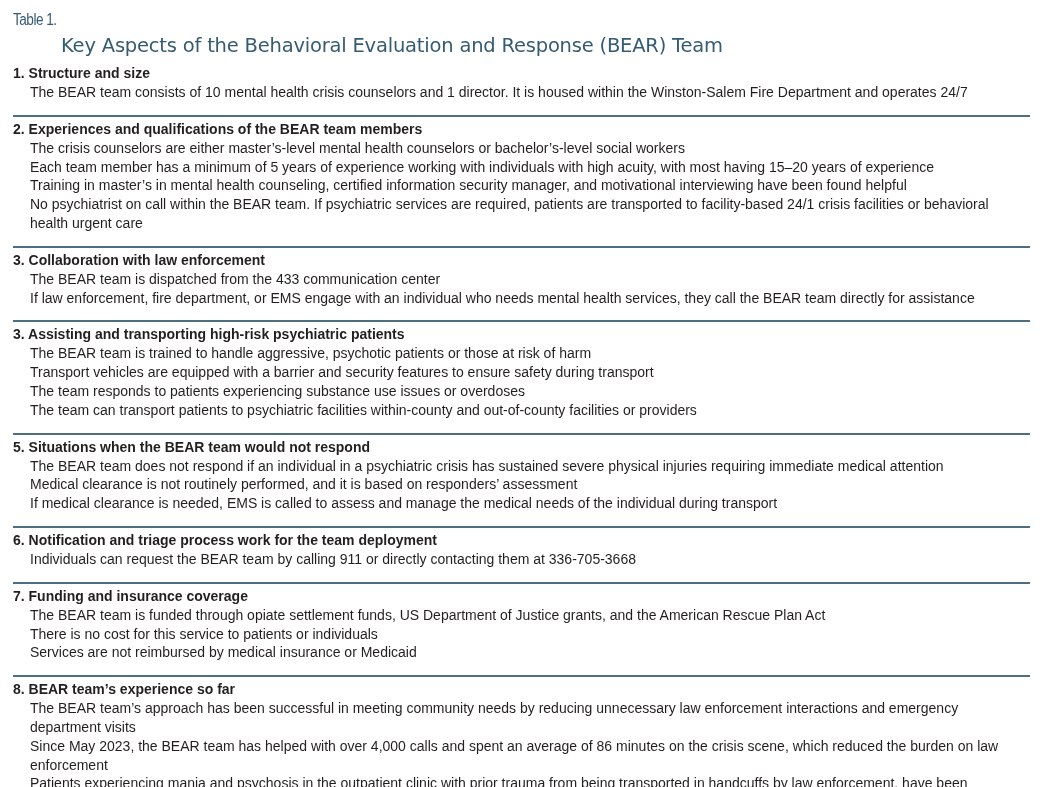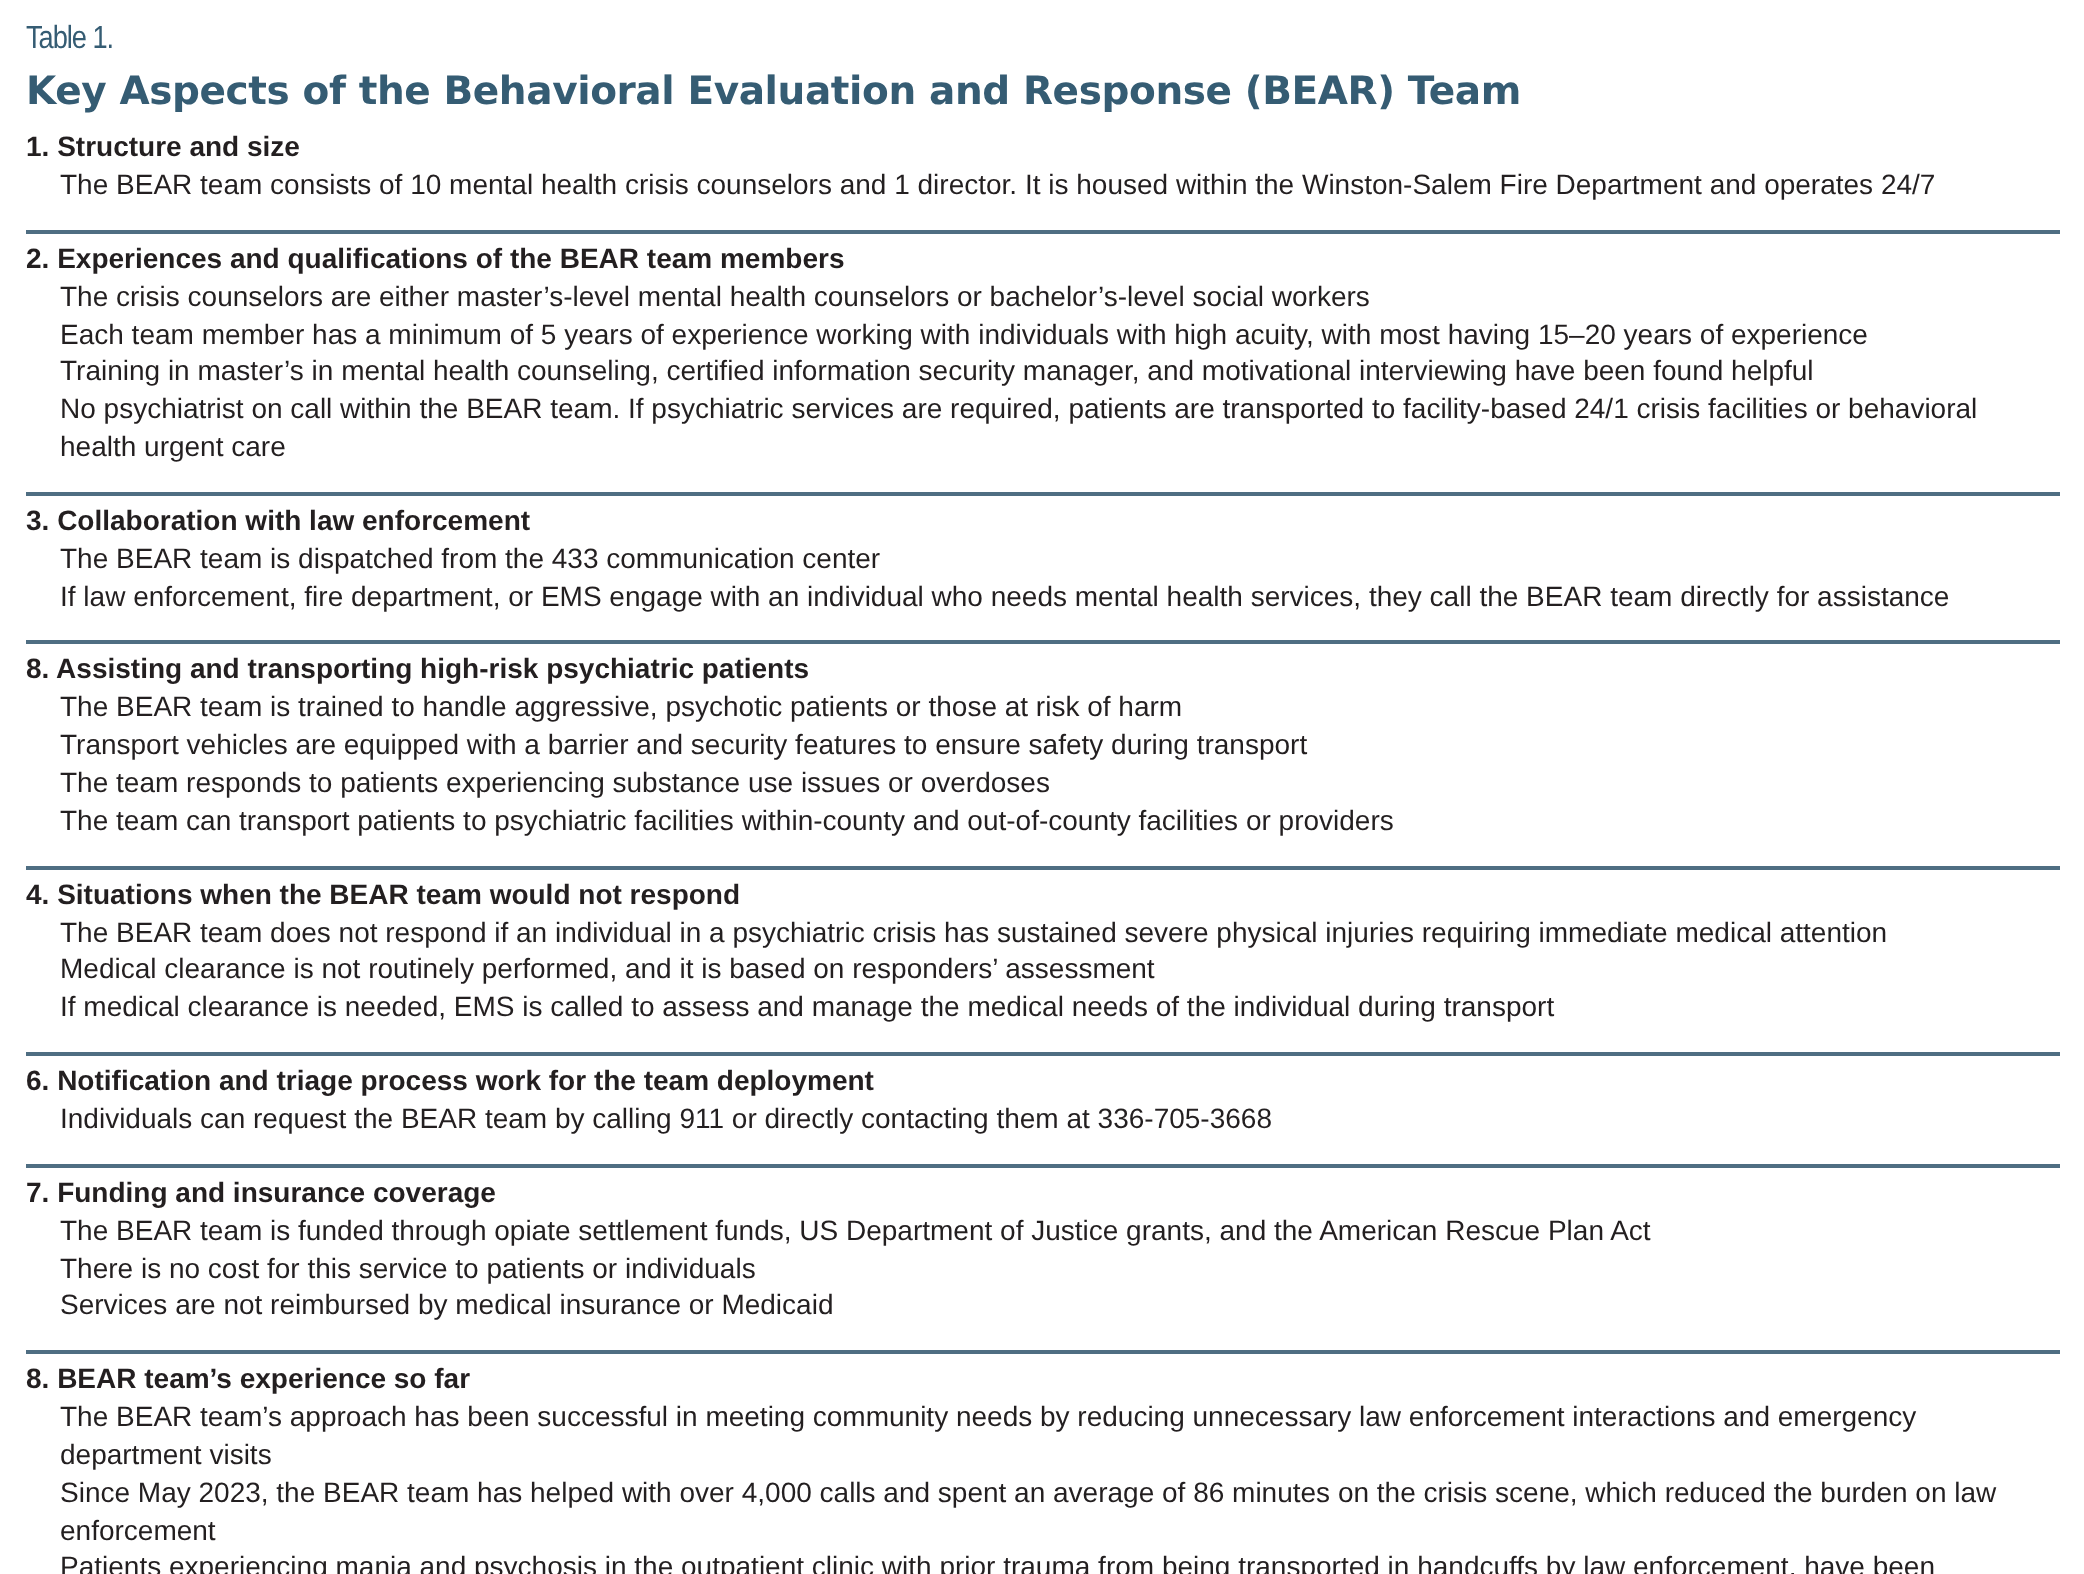--- a/index.html
+++ b/index.html
@@ -27,27 +27,28 @@
       color: #355c73;
       margin-top: 9px;
       height: 22px;
       line-height: 22px;
       letter-spacing: -0.6px;
       transform: scaleX(0.85);
       transform-origin: left center;
     }
     .table-title {
       font-family: "DejaVu Sans", sans-serif;
-      font-weight: bold;
+      font-weight: normal;
       font-size: 19.5px;
       color: #355c73;
       height: 30px;
       line-height: 30px;
       letter-spacing: -0.2px;
       white-space: nowrap;
+      margin-left: 48px;
     }
     .section {
       border-bottom: 2px solid #4f6e82;
       padding-top: 3px;
       padding-bottom: 13px;
     }
     .section-heading {
       font-weight: bold;
       font-size: 14px;
       line-height: 19px;
@@ -84,29 +85,29 @@
     <div class="section-item">No psychiatrist on call within the BEAR team. If psychiatric services are required, patients are transported to facility-based 24/1 crisis facilities or behavioral health urgent care</div>
   </div>
 
   <div class="section">
     <div class="section-heading">3. Collaboration with law enforcement</div>
     <div class="section-item">The BEAR team is dispatched from the 433 communication center</div>
     <div class="section-item">If law enforcement, fire department, or EMS engage with an individual who needs mental health services, they call the BEAR team directly for assistance</div>
   </div>
 
   <div class="section">
-    <div class="section-heading">8. Assisting and transporting high-risk psychiatric patients</div>
+    <div class="section-heading">3. Assisting and transporting high-risk psychiatric patients</div>
     <div class="section-item">The BEAR team is trained to handle aggressive, psychotic patients or those at risk of harm</div>
     <div class="section-item">Transport vehicles are equipped with a barrier and security features to ensure safety during transport</div>
     <div class="section-item">The team responds to patients experiencing substance use issues or overdoses</div>
     <div class="section-item">The team can transport patients to psychiatric facilities within-county and out-of-county facilities or providers</div>
   </div>
 
   <div class="section">
-    <div class="section-heading">4. Situations when the BEAR team would not respond</div>
+    <div class="section-heading">5. Situations when the BEAR team would not respond</div>
     <div class="section-item">The BEAR team does not respond if an individual in a psychiatric crisis has sustained severe physical injuries requiring immediate medical attention</div>
     <div class="section-item">Medical clearance is not routinely performed, and it is based on responders’ assessment</div>
     <div class="section-item">If medical clearance is needed, EMS is called to assess and manage the medical needs of the individual during transport</div>
   </div>
 
   <div class="section">
     <div class="section-heading">6. Notification and triage process work for the team deployment</div>
     <div class="section-item">Individuals can request the BEAR team by calling 911 or directly contacting them at 336-705-3668</div>
   </div>
 

